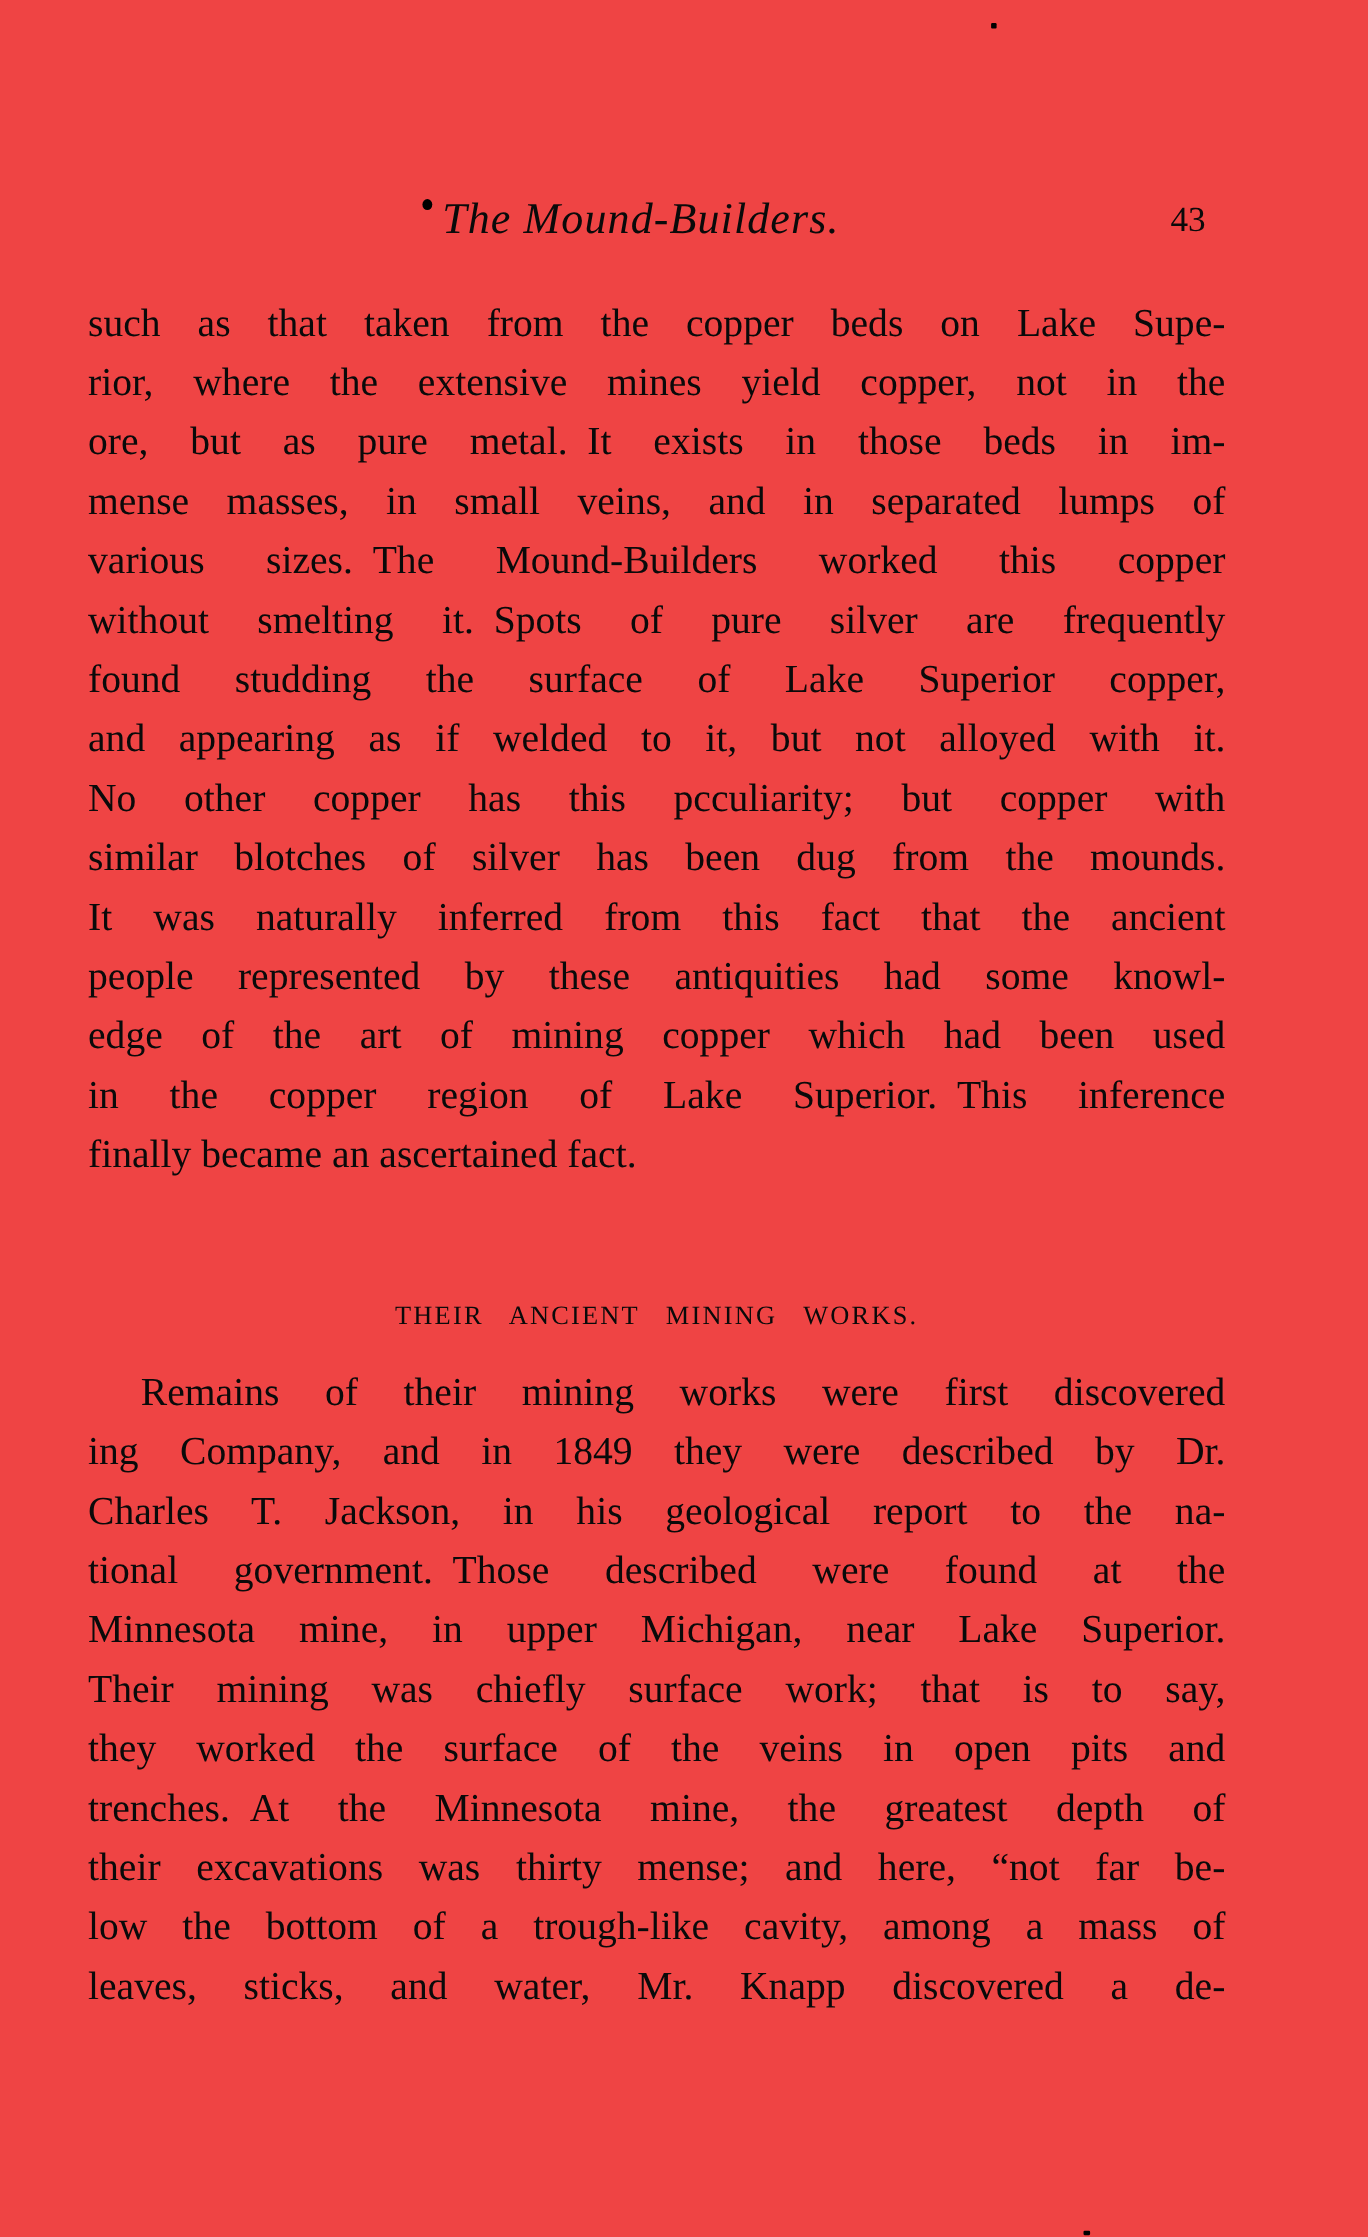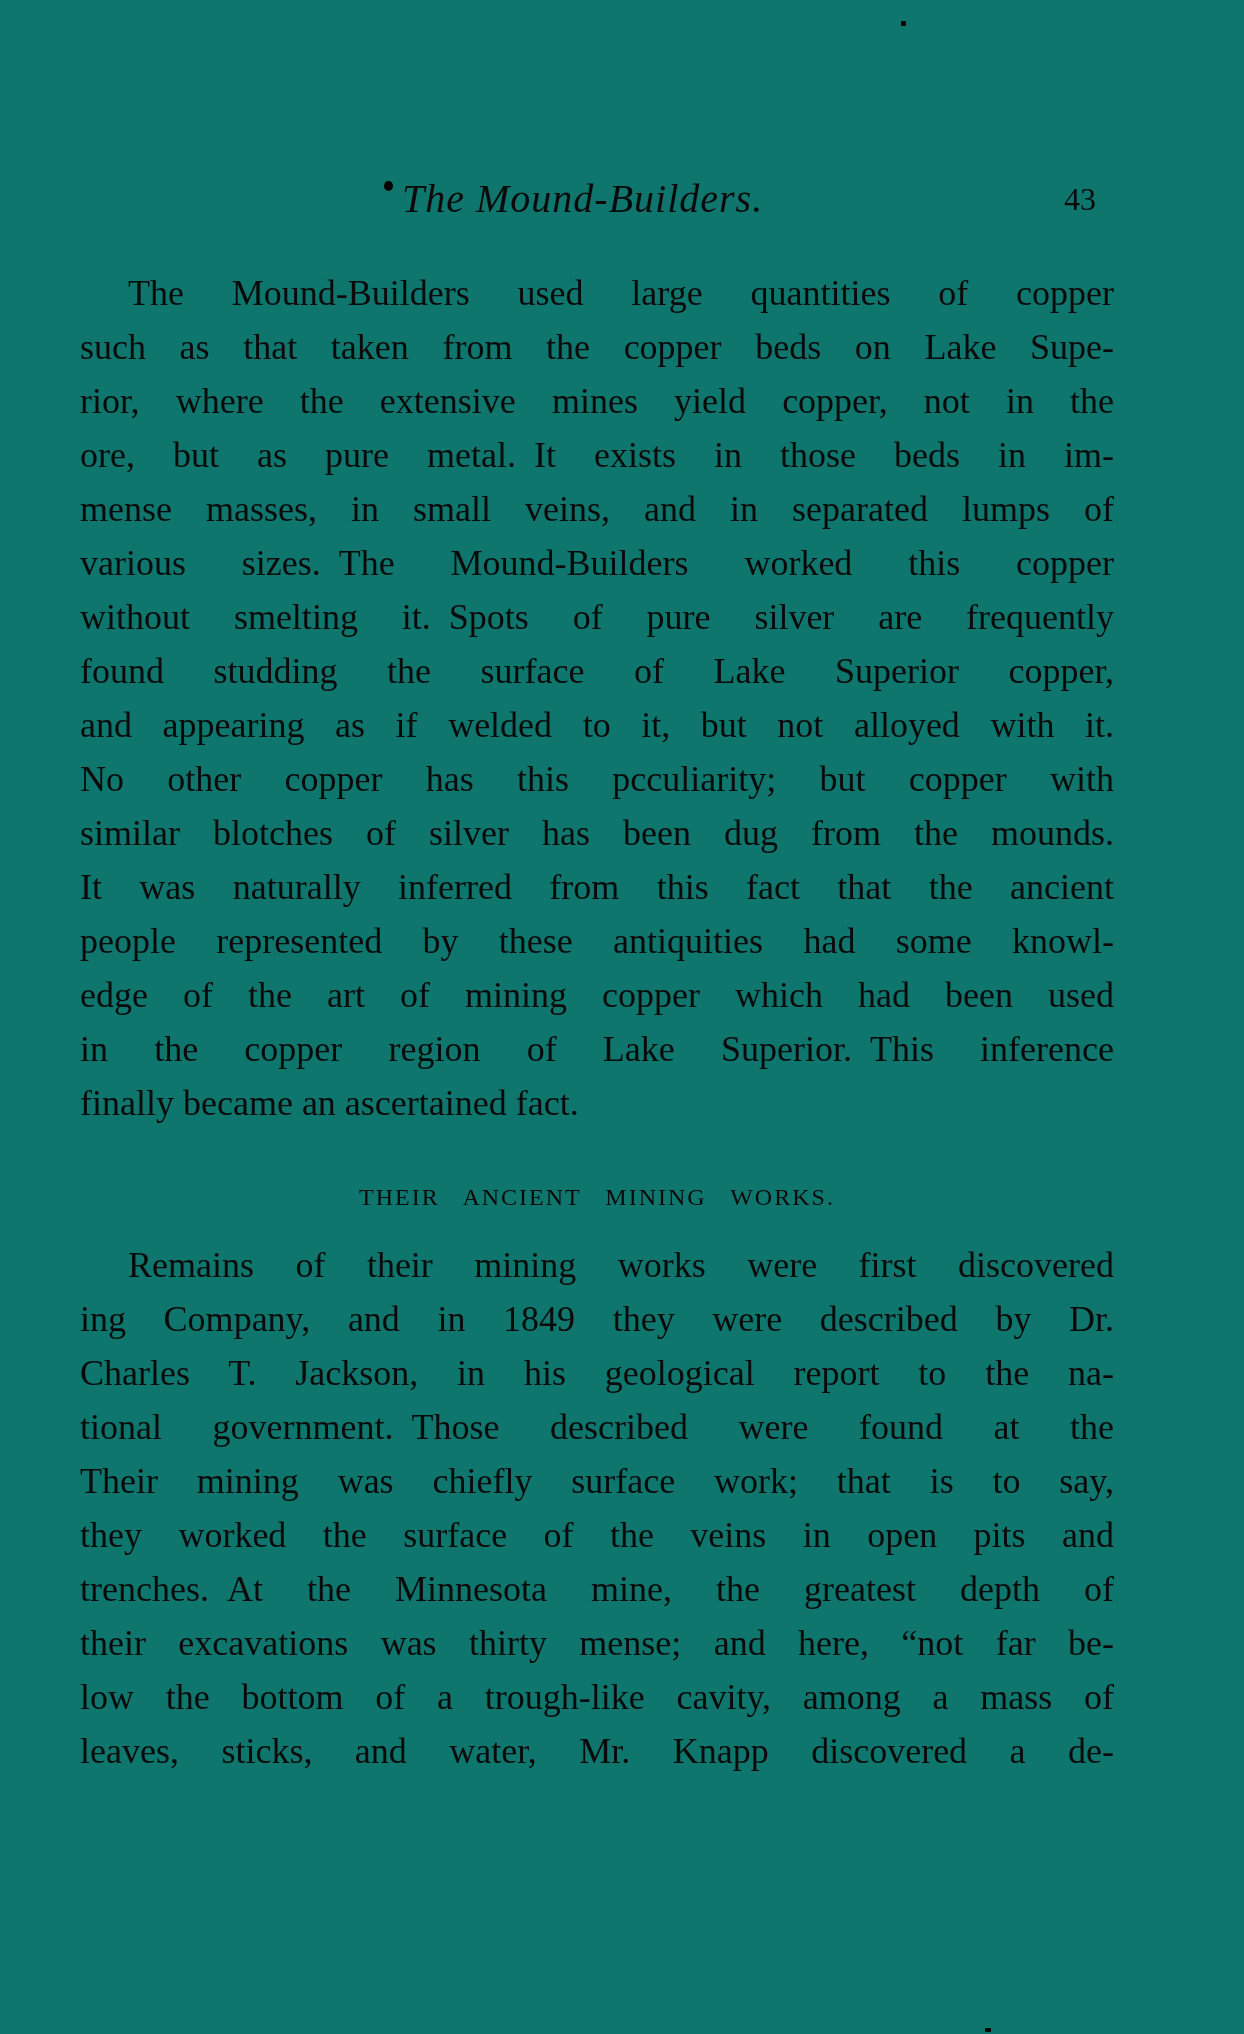--- a/index.html
+++ b/index.html
@@ -4,21 +4,21 @@
 <style>
   html, body {
     margin: 0;
     padding: 0;
     background: #ffffff;
   }
   .page {
     position: relative;
     width: 1244px;
     height: 2034px;
-    background: #0f766e;
+    background: #ef4444;
     color: #0a0a0a;
     font-family: "Liberation Serif", "DejaVu Serif", serif;
     overflow: hidden;
   }
 
   
   .running-head-title {
     position: absolute;
     top: 176px;
     left: 402px;
@@ -90,21 +90,20 @@
 <div class="page">
 
   <div class="speck speck-header-dot"></div>
   <div class="speck speck-top-right"></div>
   <div class="speck speck-bottom-right"></div>
 
   <div class="running-head-title">The Mound-Builders.</div>
   <div class="running-head-page-number">43</div>
 
   <div class="paragraph paragraph-1">
-    <div class="line first">The Mound-Builders used large quantities of copper</div>
     <div class="line">such as that taken from the copper beds on Lake Supe-</div>
     <div class="line">rior, where the extensive mines yield copper, not in the</div>
     <div class="line">ore, but as pure metal. It exists in those beds in im-</div>
     <div class="line">mense masses, in small veins, and in separated lumps of</div>
     <div class="line">various sizes. The Mound-Builders worked this copper</div>
     <div class="line">without smelting it. Spots of pure silver are frequently</div>
     <div class="line">found studding the surface of Lake Superior copper,</div>
     <div class="line">and appearing as if welded to it, but not alloyed with it.</div>
     <div class="line">No other copper has this pcculiarity; but copper with</div>
     <div class="line">similar blotches of silver has been dug from the mounds.</div>
@@ -115,20 +114,21 @@
     <div class="line align-left">finally became an ascertained fact.</div>
   </div>
 
   <div class="section-heading">THEIR ANCIENT MINING WORKS.</div>
 
   <div class="paragraph paragraph-2">
     <div class="line first">Remains of their mining works were first discovered</div>
     <div class="line">ing Company, and in 1849 they were described by Dr.</div>
     <div class="line">Charles T. Jackson, in his geological report to the na-</div>
     <div class="line">tional government. Those described were found at the</div>
+    <div class="line">Minnesota mine, in upper Michigan, near Lake Superior.</div>
     <div class="line">Their mining was chiefly surface work; that is to say,</div>
     <div class="line">they worked the surface of the veins in open pits and</div>
     <div class="line">trenches. At the Minnesota mine, the greatest depth of</div>
     <div class="line">their excavations was thirty mense; and here, “not far be-</div>
     <div class="line">low the bottom of a trough-like cavity, among a mass of</div>
     <div class="line">leaves, sticks, and water, Mr. Knapp discovered a de-</div>
   </div>
 
 </div>
 

